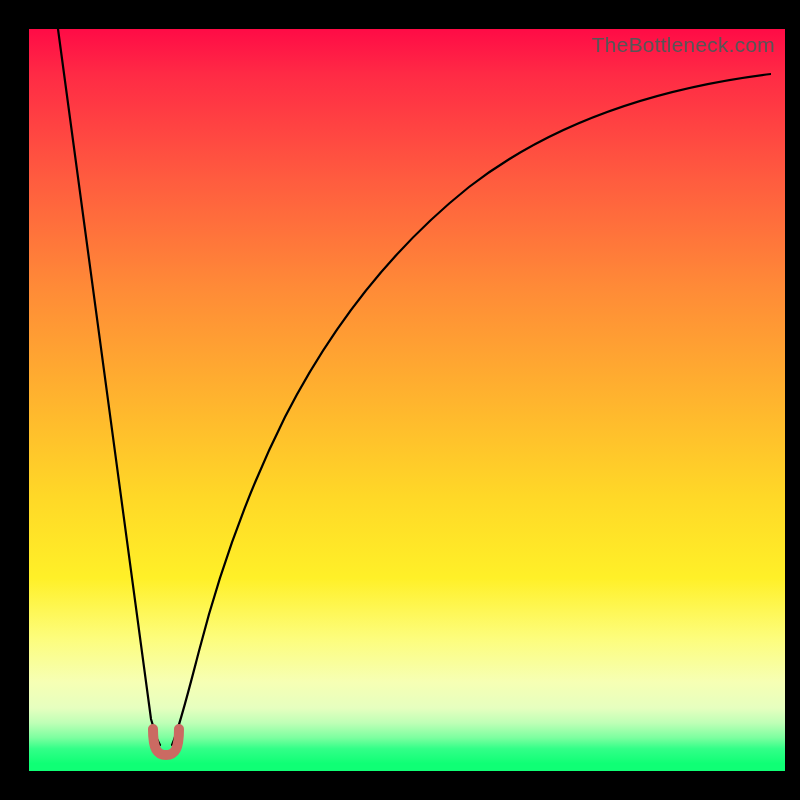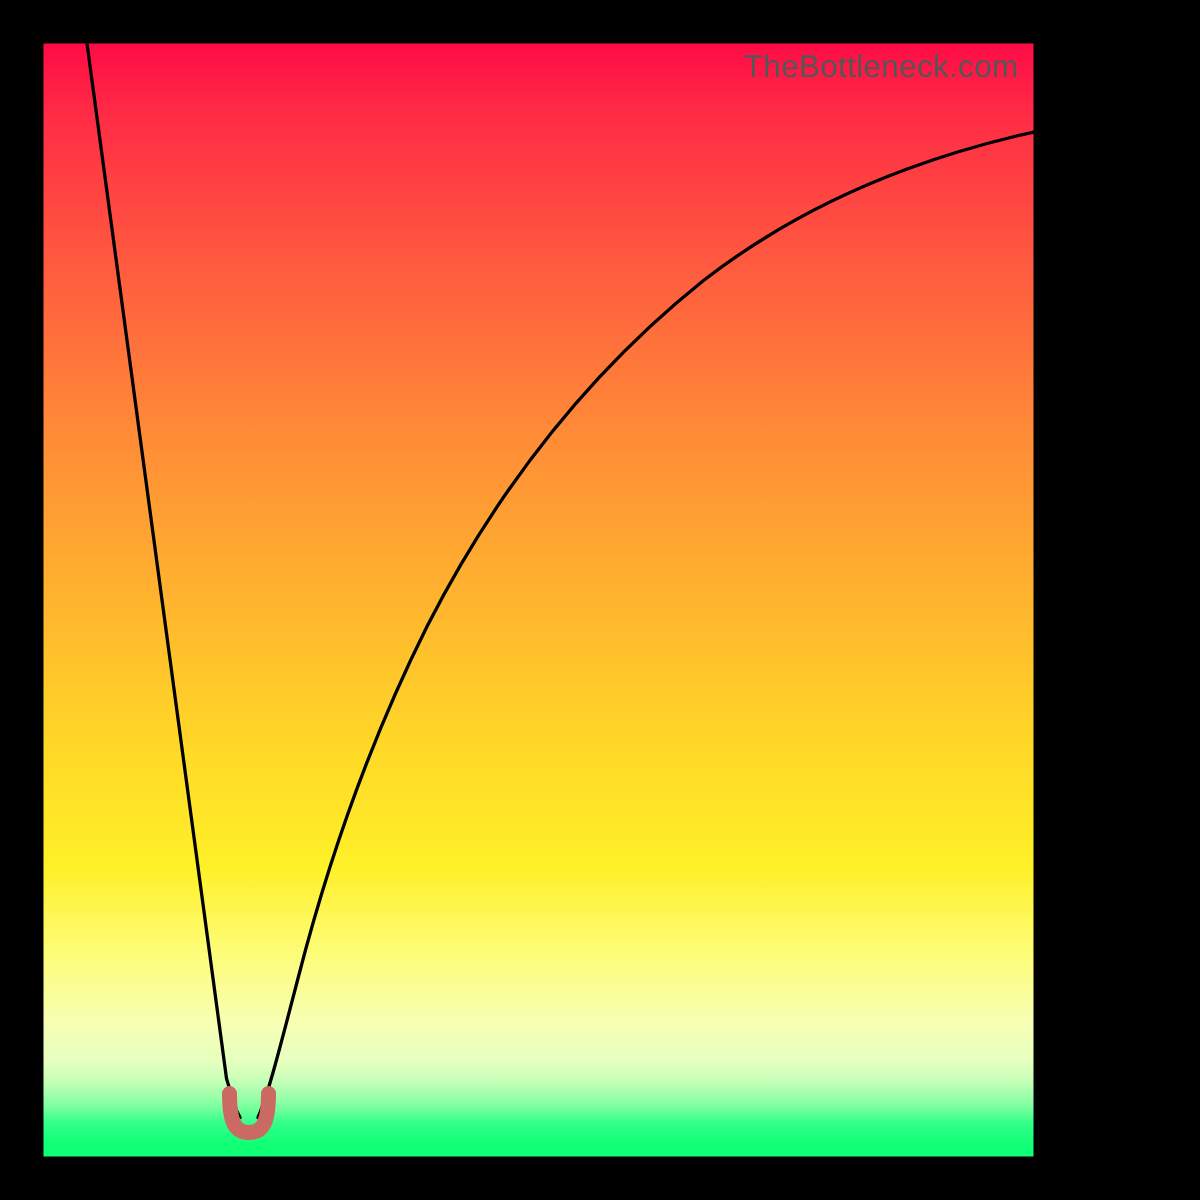--- a/index.html
+++ b/index.html
@@ -16,21 +16,21 @@
     left: 0;
     top: 0;
     width: 800px;
     height: 800px;
     background: #000;
   }
   .plot {
     position: absolute;
     left: 29px;
     top: 29px;
-    width: 660px;
+    width: 756px;
     height: 742px;
     
     background: linear-gradient(
       to bottom,
       #ff0b46 0%,
       #ff2a45 6%,
       #ff5b3f 20%,
       #ff8b37 35%,
       #ffb42e 50%,
       #ffd827 63%,

